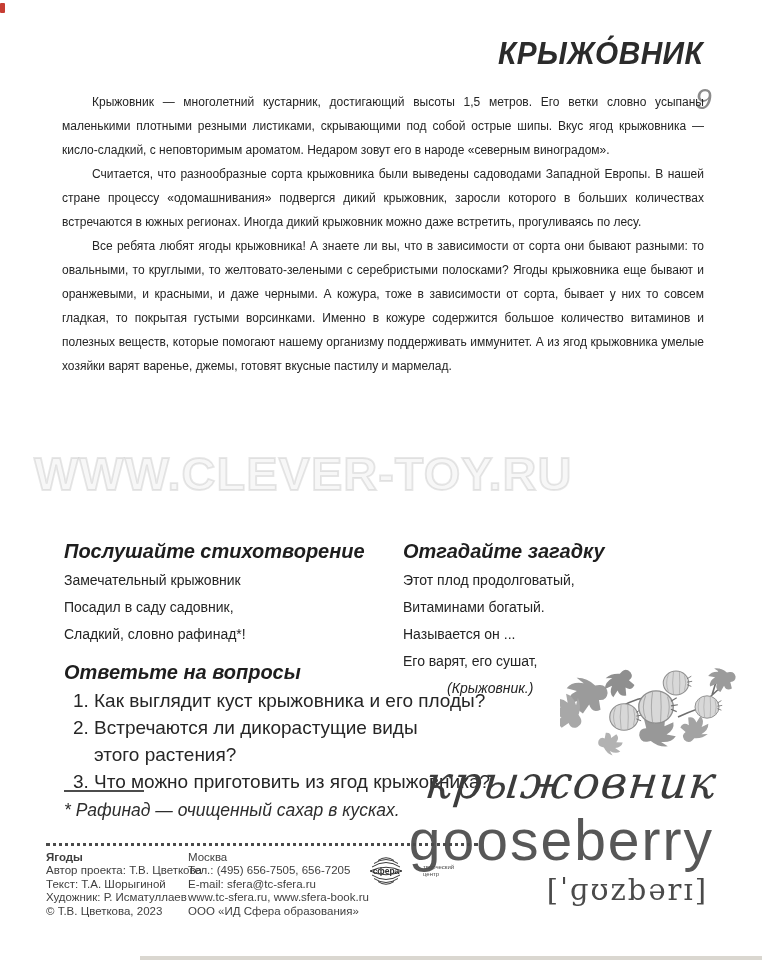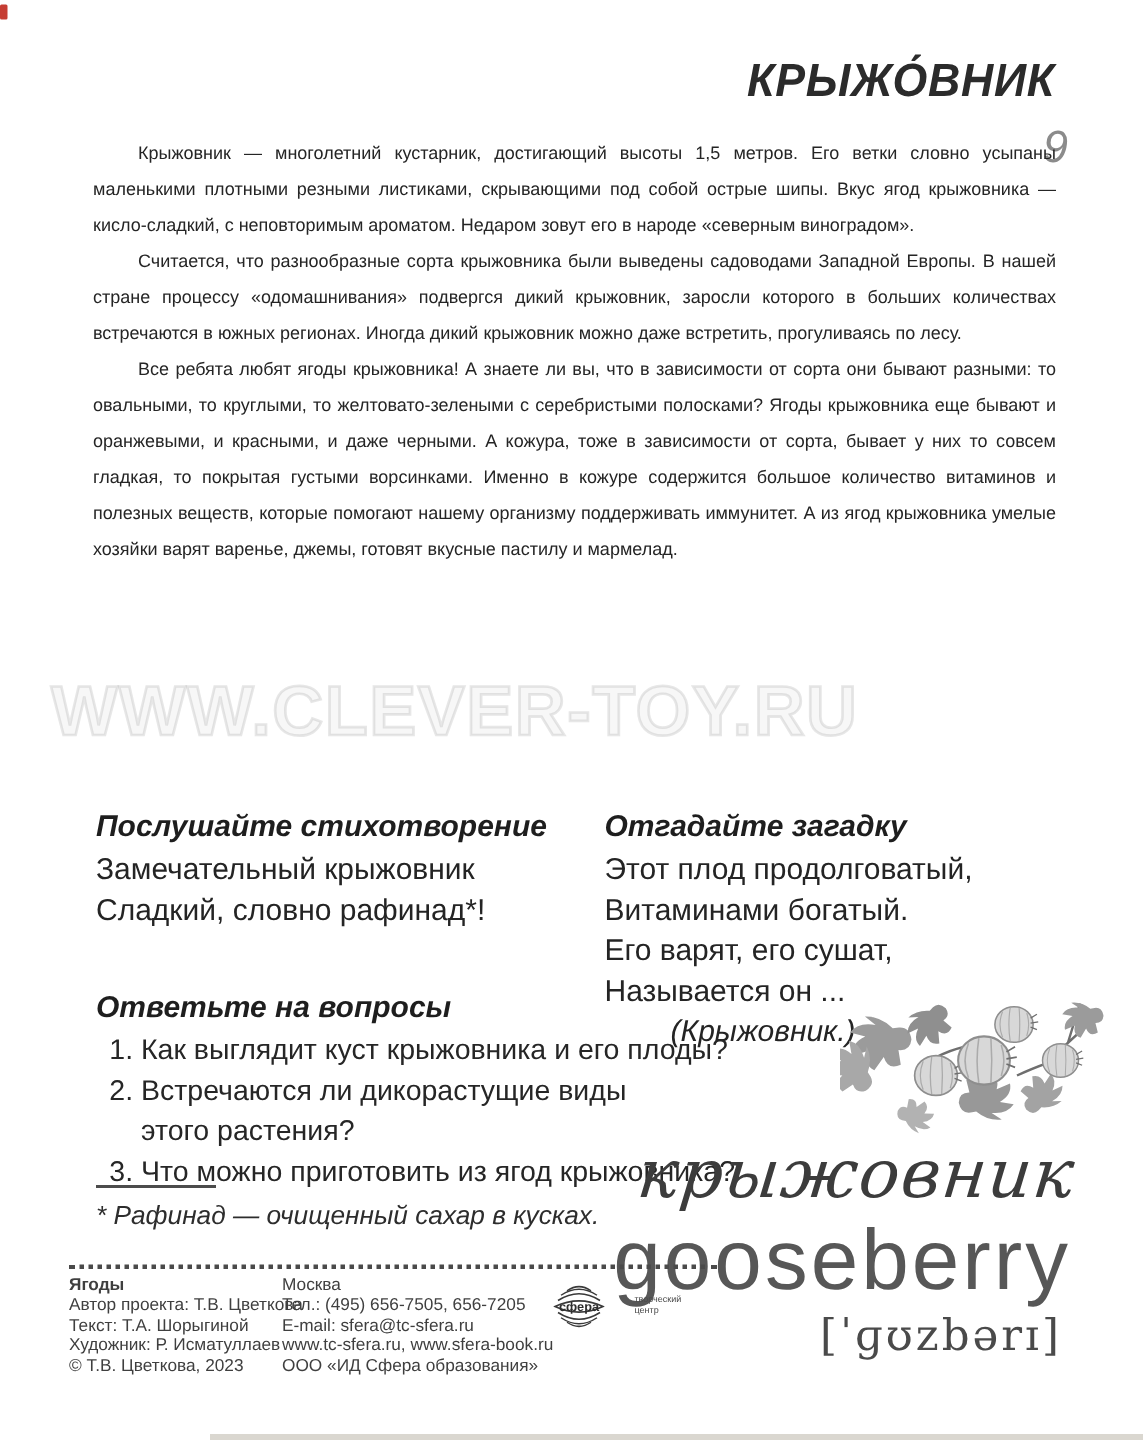--- a/index.html
+++ b/index.html
@@ -17,21 +17,21 @@
   .body-text p{margin:0;text-indent:30px;}
   
   .watermark{position:absolute;left:34px;top:446px;width:720px;font-weight:700;font-size:47px;letter-spacing:1px;
     color:rgba(145,145,145,0.07);-webkit-text-stroke:1.8px rgba(145,145,145,0.22);pointer-events:none;white-space:nowrap;}
   
   .sec-head{position:absolute;font-weight:700;font-style:italic;font-size:20px;color:#1e1e1e;white-space:nowrap;}
   .poem-head{left:64px;top:540px;}
   .riddle-head{left:403px;top:540px;}
   .questions-head{left:64px;top:661px;}
   
-  .verse{position:absolute;font-size:20px;line-height:27px;color:#242424;}
+  .verse{position:absolute;font-size:14px;line-height:27px;color:#242424;}
   .poem{left:64px;top:567px;}
   .riddle{left:403px;top:567px;}
   .riddle-answer{font-style:italic;padding-left:44px;}
   
   .questions{position:absolute;left:64px;top:687px;width:470px;font-size:19px;line-height:27px;}
   .questions ol{margin:0;padding-left:30px;}
   .questions li{white-space:pre-line;}
   
   .footnote-rule{position:absolute;left:64px;top:790px;width:80px;border-top:2px solid #4c4c4c;}
   .footnote{position:absolute;left:64px;top:800px;font-style:italic;font-size:17.5px;color:#2d2d2d;}
@@ -71,29 +71,30 @@
     <p>Крыжовник — многолетний кустарник, достигающий высоты 1,5 метров. Его ветки словно усыпаны маленькими плотными резными листиками, скрывающими под собой острые шипы. Вкус ягод крыжовника — кисло-сладкий, с неповторимым ароматом. Недаром зовут его в народе «северным виноградом».</p>
     <p>Считается, что разнообразные сорта крыжовника были выведены садоводами Западной Европы. В нашей стране процессу «одомашнивания» подвергся дикий крыжовник, заросли которого в больших количествах встречаются в южных регионах. Иногда дикий крыжовник можно даже встретить, прогуливаясь по лесу.</p>
     <p>Все ребята любят ягоды крыжовника! А знаете ли вы, что в зависимости от сорта они бывают разными: то овальными, то круглыми, то желтовато-зелеными с серебристыми полосками? Ягоды крыжовника еще бывают и оранжевыми, и красными, и даже черными. А кожура, тоже в зависимости от сорта, бывает у них то совсем гладкая, то покрытая густыми ворсинками. Именно в кожуре содержится большое количество витаминов и полезных веществ, которые помогают нашему организму поддерживать иммунитет. А из ягод крыжовника умелые хозяйки варят варенье, джемы, готовят вкусные пастилу и мармелад.</p>
   </div>
 
   <div class="watermark">WWW.CLEVER-TOY.RU</div>
 
   <div class="sec-head poem-head">Послушайте стихотворение</div>
   <div class="verse poem">
     <div>Замечательный крыжовник</div>
+    <div>Посадил в саду садовник,</div>
     <div>Сладкий, словно рафинад*!</div>
   </div>
 
   <div class="sec-head riddle-head">Отгадайте загадку</div>
   <div class="verse riddle">
     <div>Этот плод продолговатый,</div>
     <div>Витаминами богатый.</div>
+    <div>Называется он ...</div>
     <div>Его варят, его сушат,</div>
-    <div>Называется он ...</div>
     <div class="riddle-answer">(Крыжовник.)</div>
   </div>
 
   <div class="sec-head questions-head">Ответьте на вопросы</div>
   <div class="questions">
     <ol>
       <li>Как выглядит куст крыжовника и его плоды?</li>
       <li>Встречаются ли дикорастущие виды
 этого растения?</li>
       <li>Что можно приготовить из ягод крыжовника?</li>

